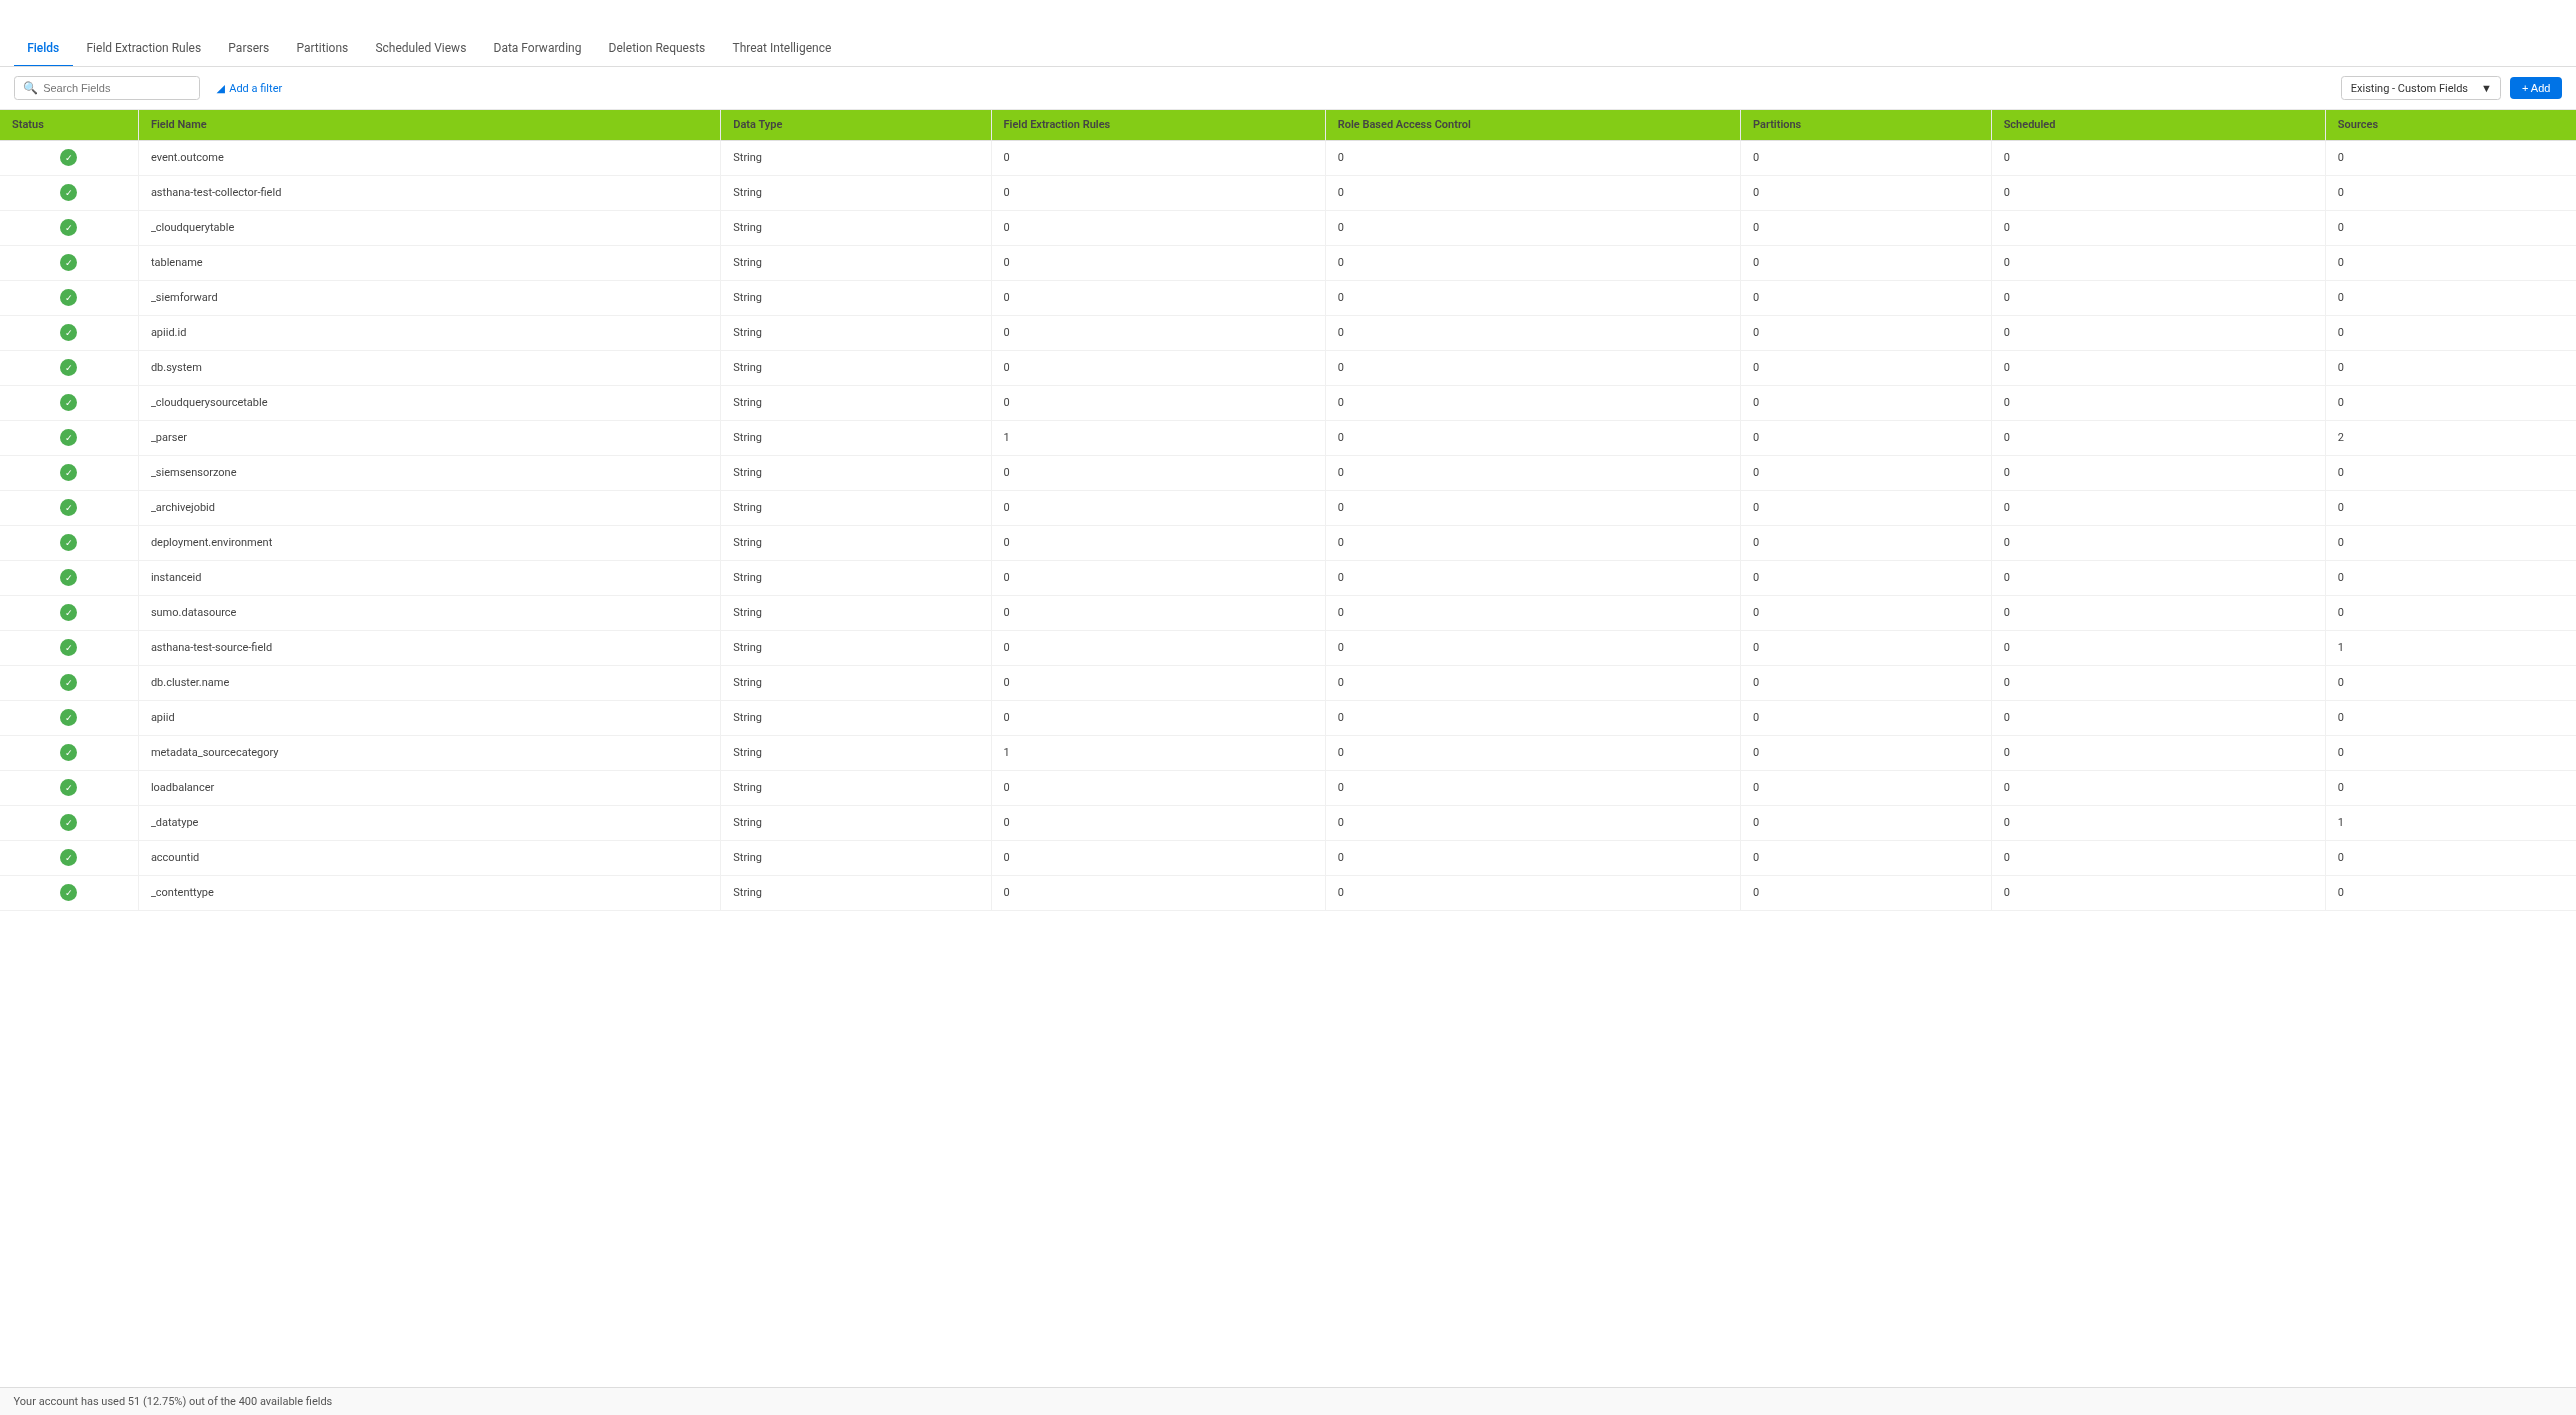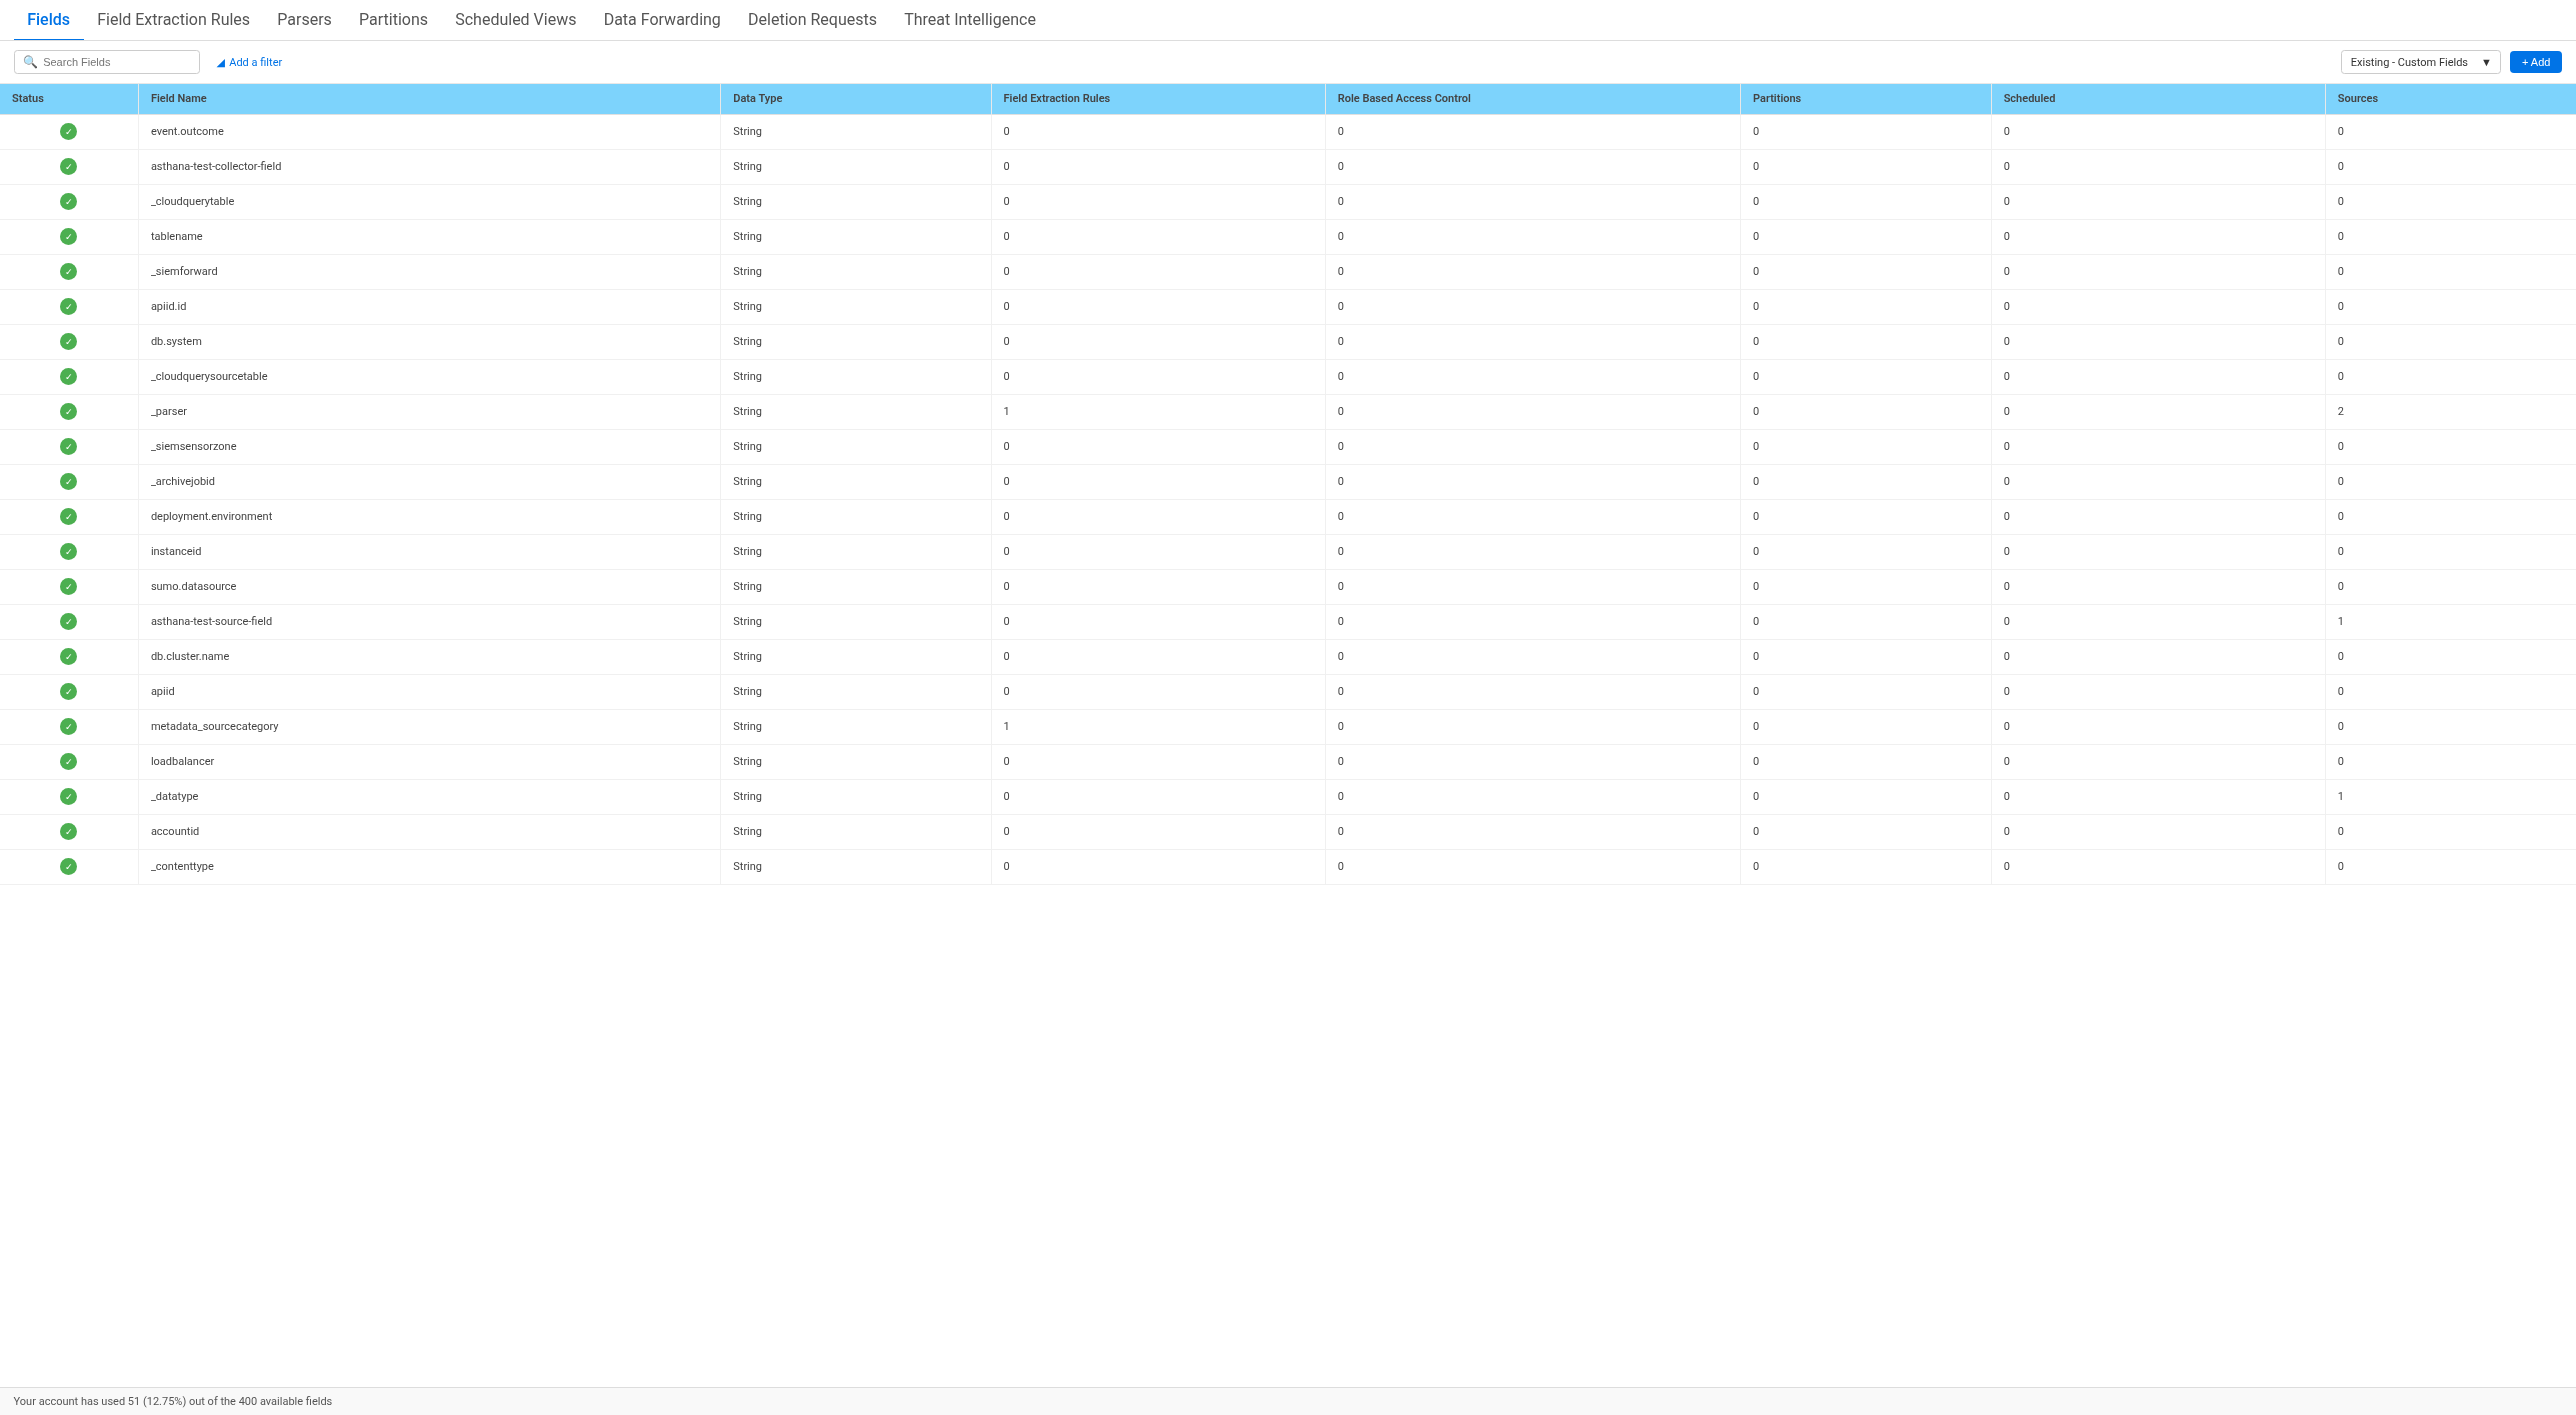--- a/index.html
+++ b/index.html
@@ -10,23 +10,24 @@
       display: flex;
       align-items: center;
       border-bottom: 0.8px solid #ddd;
       background: #fff;
       padding: 0 13.6px;
     }
     .tab-item {
       padding: 10.2px 13.6px;
       cursor: pointer;
       color: #555;
-      font-size: 16px;
+      font-size: 12px;
       border-bottom: 1.7px solid transparent;
       white-space: nowrap;
+      margin-top: 31px;
     }
     .tab-item.active {
       color: #0073e6;
       border-bottom: 1.7px solid #0073e6;
       font-weight: 500;
     }
 
     
     .toolbar {
       display: flex;
@@ -112,21 +113,21 @@
     }
     thead th {
       padding: 8.5px 12px;
       text-align: left;
       font-weight: 600;
       color: #444;
       border-right: 0.8px solid #e8e8e8;
       white-space: nowrap;
       position: sticky;
       top: 0;
-      background: #7dd3fc;
+      background: #84cc16;
       z-index: 1;
     }
     thead th:last-child { border-right: none; }
     tbody tr {
       border-bottom: 0.8px solid #f0f0f0;
     }
     tbody td {
       padding: 8.5px 12px;
       color: #444;
       border-right: 0.8px solid #f0f0f0;

